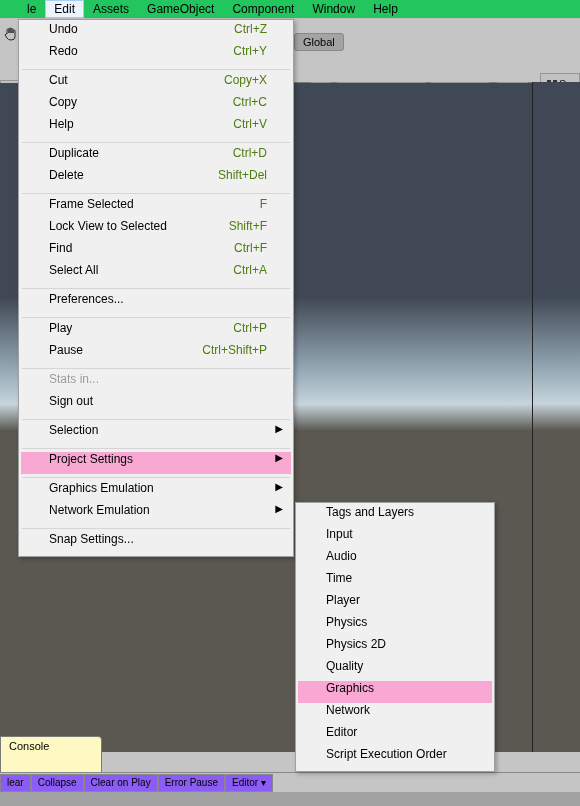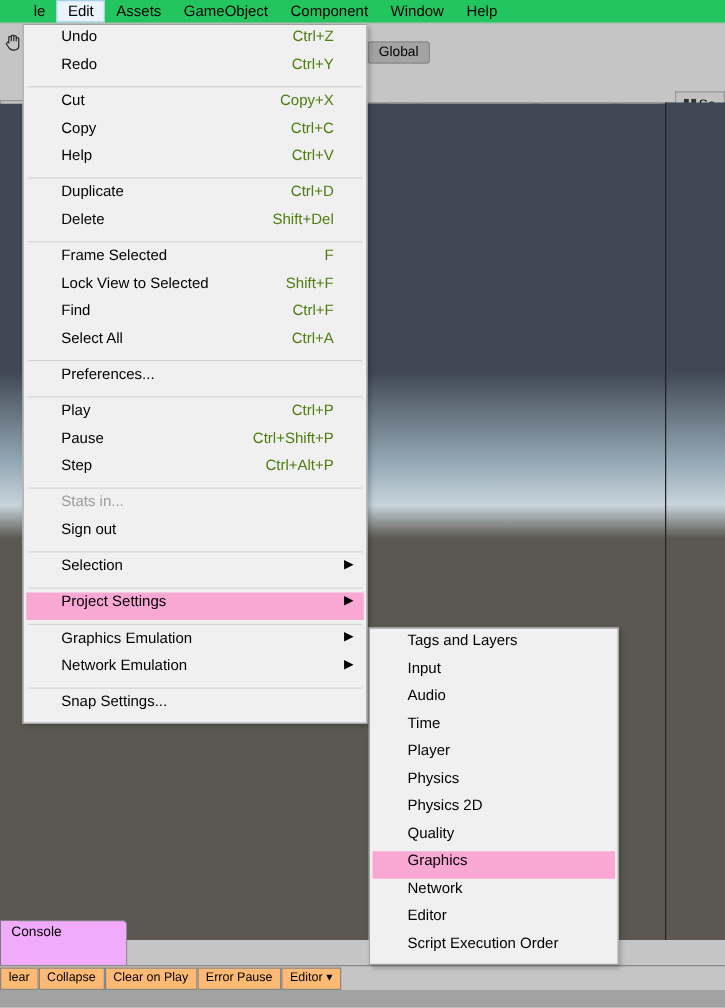--- a/index.html
+++ b/index.html
@@ -22,23 +22,23 @@
   .shad { left: 540px; width:40px; overflow:hidden;}
   .gbadge { position:absolute; left:0; top:61px; width:22px; height:18px; border:1px solid #969696; background:#c2c2c2; font-size:10px; line-height:16px; padding-left:3px;}
   .sctab { position:absolute; right:0; top:54px; width:40px; height:24px; background:#c2c2c2; border:1px solid #969696; font-size:11px; padding:4px 0 0 6px;}
   .sctab svg { vertical-align:-2px; margin-right:2px;}
 
   
   .viewport { position: absolute; left: 0; right: 0; top: 83px; bottom: 54px; background: linear-gradient(to bottom, #3f4854 0%, #3f4854 32%, #96a9b6 43%, #c7d4db 48%, #5a5851 52%, #5a5851 100%); }
   .viewport-right { position:absolute; right:0; top:82px; bottom:54px; width:48px; background: linear-gradient(to bottom, #3f4854 0%, #3f4854 32%, #96a9b6 43%, #c7d4db 48%, #5a5851 52%, #5a5851 100%); border-left:1px solid #222;}
 
   
-  .console-tab { position: absolute; left: 0; bottom: 34px; width: 102px; height: 36px; background: #f0abfc; border: 1px solid #7a7a7a; border-bottom: none; border-top-right-radius: 4px; padding: 3px 8px; font-size: 11px; }
+  .console-tab { position: absolute; left: 0; bottom: 34px; width: 102px; height: 36px; background: #fef9c3; border: 1px solid #7a7a7a; border-bottom: none; border-top-right-radius: 4px; padding: 3px 8px; font-size: 11px; }
   .console-bar { position: absolute; left: 0; right: 0; bottom: 14px; height: 20px; background: #c5c5c5; border-top: 1px solid #888; display: flex; }
-  .console-btn { height: 18px; margin-top:1px; padding: 0 6px; font-size: 10px; background: #fdba74; border: 1px solid #888; border-right:1px solid #888; line-height:16px;}
+  .console-btn { height: 18px; margin-top:1px; padding: 0 6px; font-size: 10px; background: #8b5cf6; border: 1px solid #888; border-right:1px solid #888; line-height:16px;}
   .status-strip { position:absolute; left:0; right:0; bottom:0; height:14px; background:#a2a2a2;}
 
   
   .menu { position: absolute; background: #f0f0f0; border: 1px solid #a0a0a0; box-shadow: 2px 2px 4px rgba(0,0,0,.25); padding: 2px; }
   .edit-menu { left: 18px; top: 19px; width: 276px; }
   .sub-menu { left: 295px; top: 502px; width: 200px; }
   .menu-row { height: 22px; display: flex; align-items: flex-start; padding: 0 24px 0 28px; position: relative; cursor: default; }
   .menu-row.highlight { background: #f9a8d4; }
   .menu-row.disabled { color: #9c9c9c; }
   .menu-label { flex: 1; font-size: 12px; }
@@ -151,24 +151,20 @@
     </div>
     <div class="menu-sep"></div>
     <div class="menu-row">
       <span class="menu-label">Play</span>
       <span class="menu-shortcut">Ctrl+P</span>
     </div>
     <div class="menu-row">
       <span class="menu-label">Pause</span>
       <span class="menu-shortcut">Ctrl+Shift+P</span>
     </div>
-    <div class="menu-row">
-      <span class="menu-label">Step</span>
-      <span class="menu-shortcut">Ctrl+Alt+P</span>
-    </div>
     <div class="menu-sep"></div>
     <div class="menu-row disabled">
       <span class="menu-label">Stats in...</span>
     </div>
     <div class="menu-row">
       <span class="menu-label">Sign out</span>
     </div>
     <div class="menu-sep"></div>
     <div class="menu-row">
       <span class="menu-label">Selection</span>

